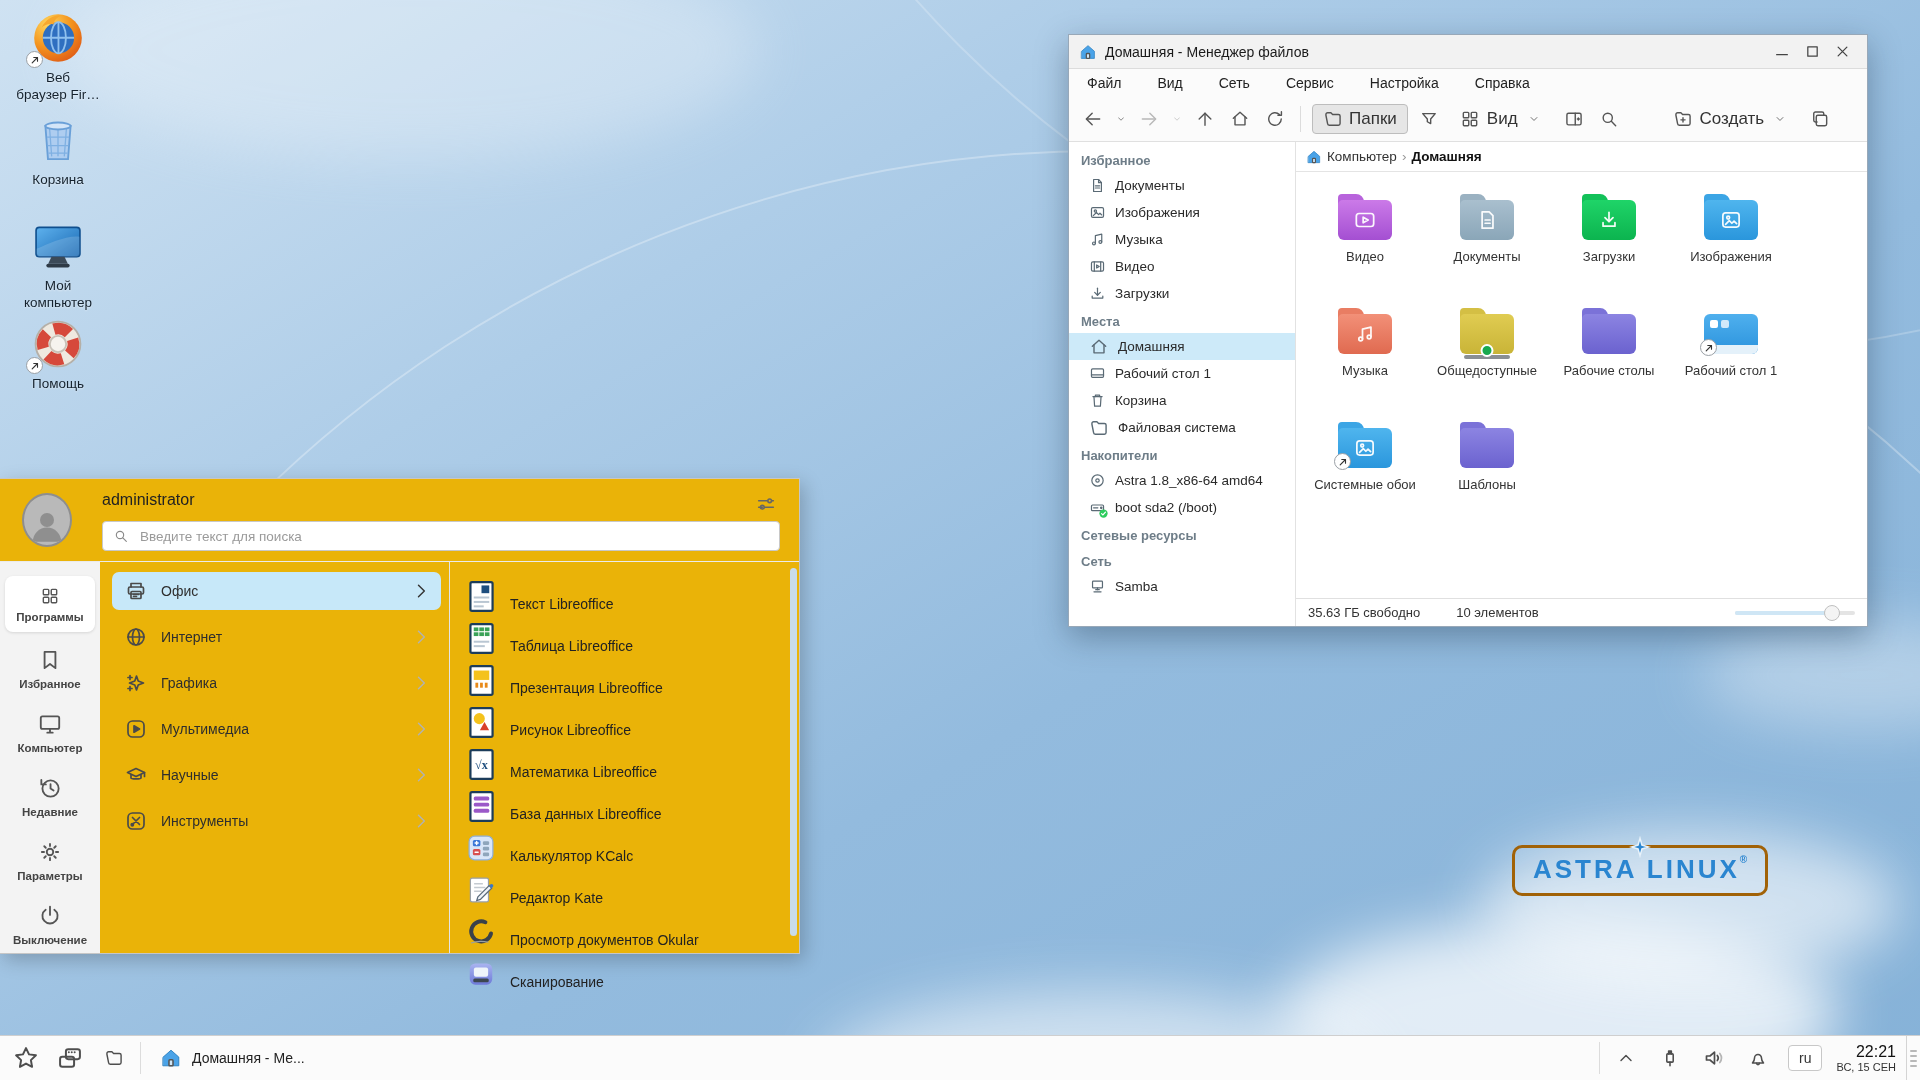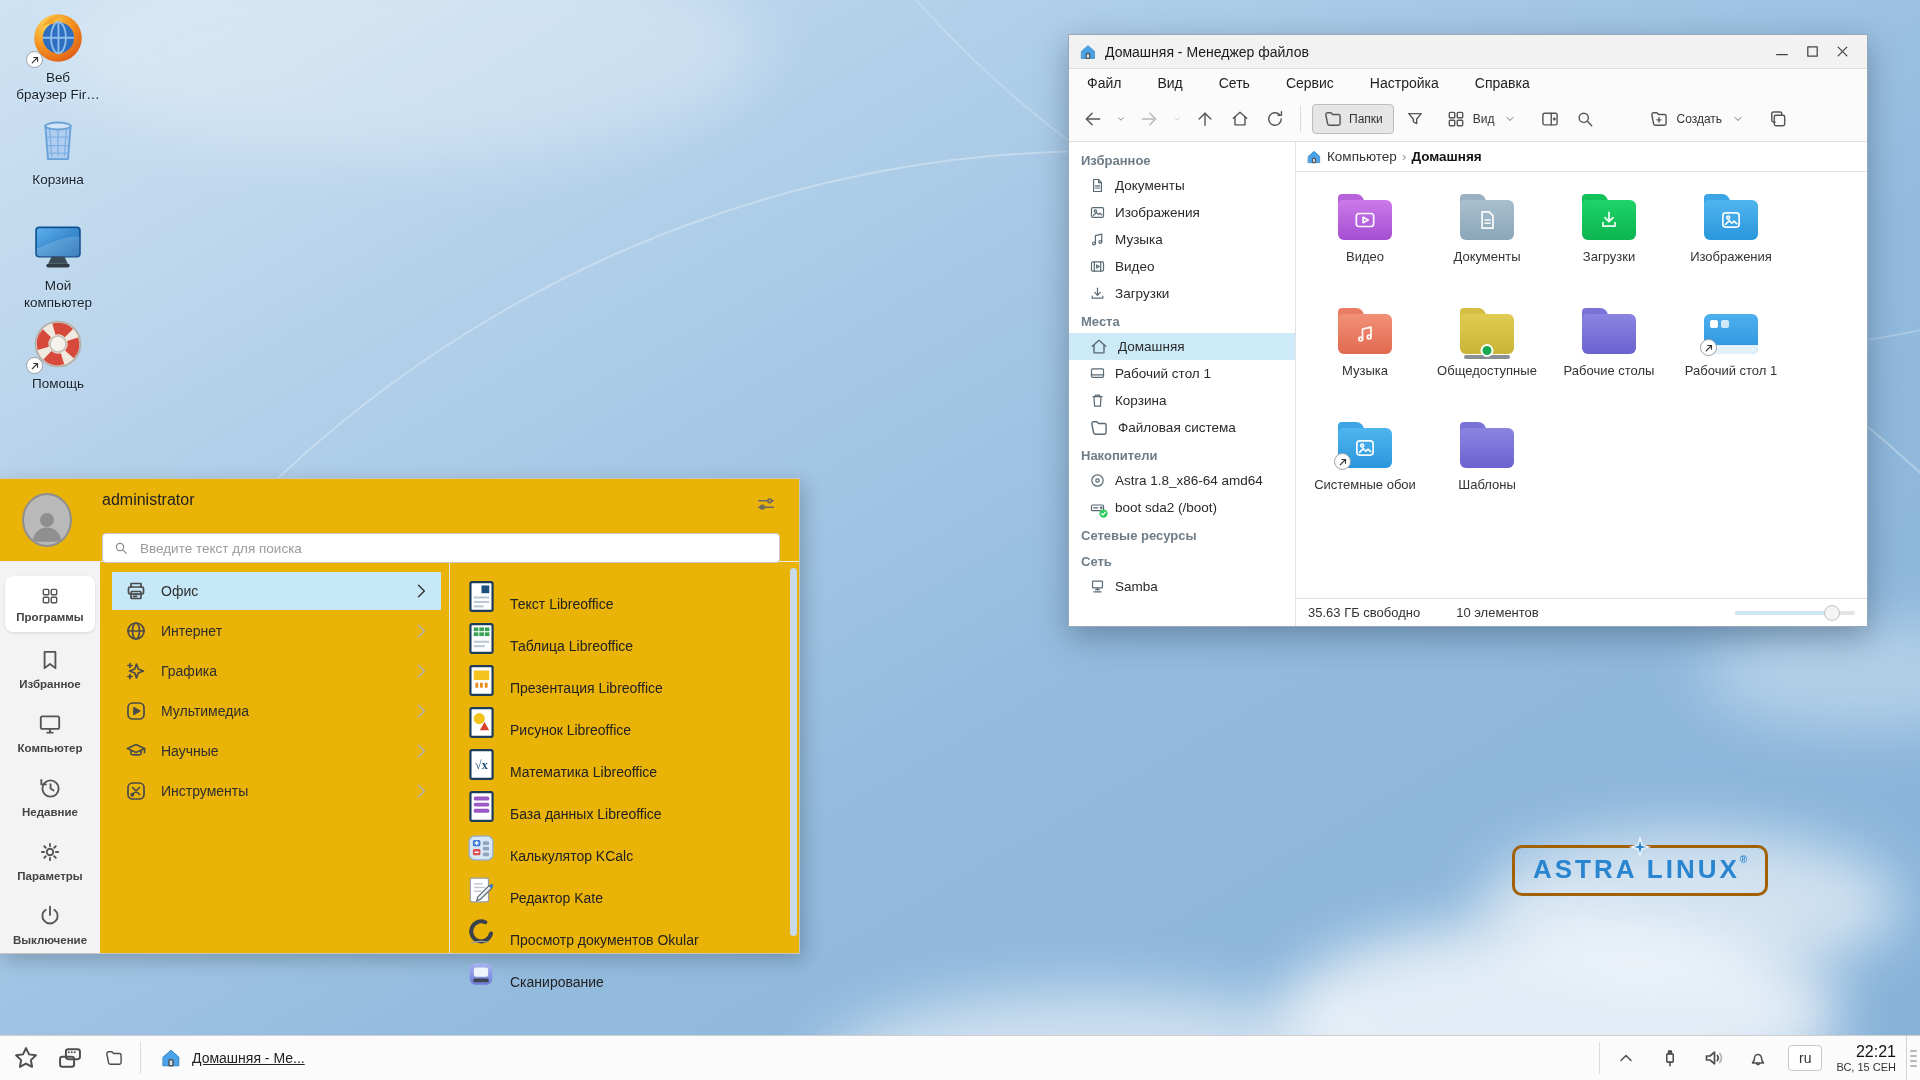--- a/index.html
+++ b/index.html
@@ -29,21 +29,21 @@
   .titlebar{height:33px;background:#f2f2f2;border-bottom:1px solid #dcdcdc;display:flex;align-items:center;padding:0 10px;flex:0 0 auto;}
   .titlebar .t{font-size:14px;color:#1a1a1a;margin-left:8px;flex:1;}
   .wbtn{width:30px;height:24px;display:flex;align-items:center;justify-content:center;color:#444;cursor:pointer;}
   .menubar{height:28px;background:#fbfbfb;display:flex;align-items:center;padding:0 8px;gap:16px;flex:0 0 auto;}
   .menubar .mi{font-size:14px;color:#222;padding:3px 10px;border-radius:3px;cursor:pointer;}
   .toolbar{height:44px;background:#fbfbfb;border-bottom:1px solid #e0e0e0;display:flex;align-items:center;padding:0 10px;gap:7px;flex:0 0 auto;}
   .tbi{width:28px;height:28px;display:flex;align-items:center;justify-content:center;color:#555;cursor:pointer;}
   .tbi.dis{color:#b8b8b8;}
   .tbi.sm{width:14px;}
   .vsep{width:1px;height:26px;background:#dcdcdc;margin:0 4px;}
-  .tbtn{display:flex;align-items:center;gap:6px;font-size:12px;color:#333;padding:4px 10px;border-radius:4px;cursor:pointer;}
+  .tbtn{display:flex;align-items:center;gap:6px;font-size:17px;color:#333;padding:4px 10px;border-radius:4px;cursor:pointer;}
   .tbtn.pressed{background:#e6e6e6;border:1px solid #bdbdbd;}
   .fm-body{flex:1;display:flex;min-height:0;}
   .fm-side{width:226px;border-right:1px solid #e2e2e2;padding-top:4px;overflow:hidden;background:#fff;flex:0 0 auto;}
   .side-h{font-size:13px;font-weight:bold;color:#6e7d88;padding:7px 12px 4px 12px;}
   .side-item{display:flex;align-items:center;gap:9px;font-size:13.5px;color:#2a2a2a;padding:4px 12px 4px 20px;height:19px;cursor:pointer;position:relative;}
   .side-item.sel{background:#cdeaf9;}
   .side-item .ic{color:#5a6a75;}
   .chkbadge{position:absolute;left:30px;top:15px;}
   .fm-main{flex:1;display:flex;flex-direction:column;min-width:0;}
   .crumbs{height:29px;border-bottom:1px solid #e4e4e4;display:flex;align-items:center;padding:0 10px;gap:5px;font-size:13.5px;color:#333;flex:0 0 auto;}
@@ -69,43 +69,43 @@
   .zoomslider .track{position:absolute;left:0;right:0;top:6px;height:4px;border-radius:2px;background:#e4e4e4;}
   .zoomslider .fillt{position:absolute;left:0;width:78%;top:6px;height:4px;border-radius:2px;background:#cfe6f5;}
   .zoomslider .knob{position:absolute;left:74%;top:0;width:16px;height:16px;border-radius:50%;background:#f4f4f4;border:1px solid #c0c0c0;box-sizing:border-box;}
   
   .startmenu{position:absolute;left:0;top:478px;width:800px;height:476px;background:#eab308;border:1px solid #c6c6c6;border-left:none;
      box-shadow:4px 6px 18px rgba(0,0,0,.22);box-sizing:border-box;display:flex;flex-direction:column;}
   .sm-head{height:82px;flex:0 0 auto;position:relative;border-bottom:1px solid #ebebeb;}
   .avatar{position:absolute;left:22px;top:14px;width:50px;height:54px;border-radius:50%;background:#b9b9b9;border:2px solid #8e8e8e;overflow:hidden;display:flex;align-items:flex-end;justify-content:center;box-sizing:border-box;}
   .sm-user{position:absolute;left:102px;top:12px;font-size:16px;color:#222;}
   .sm-tune{position:absolute;right:22px;top:14px;color:#666;cursor:pointer;}
-  .sm-search{position:absolute;left:102px;top:54px;width:678px;height:30px;border:1px solid #c8c8c8;border-radius:4px;background:#fff;display:flex;align-items:center;padding:0 8px;gap:7px;box-sizing:border-box;}
+  .sm-search{position:absolute;left:102px;top:42px;width:678px;height:30px;border:1px solid #c8c8c8;border-radius:4px;background:#fff;display:flex;align-items:center;padding:0 8px;gap:7px;box-sizing:border-box;}
   .sm-search input{border:none;outline:none;flex:1;font-size:13.5px;color:#333;font-family:inherit;background:transparent;}
   .sm-search input::placeholder{color:#9a9a9a;}
   .sm-body{flex:1;display:flex;min-height:0;}
   .sm-rail{width:100px;background:#f3f3f3;padding-top:14px;display:flex;flex-direction:column;gap:8px;flex:0 0 auto;font-weight:bold;}
   .rail-item{height:66px;margin:0 5px;border-radius:8px;display:flex;flex-direction:column;align-items:center;justify-content:center;gap:5px;cursor:pointer;color:#555;}
   .rail-item.sel{background:#ffffff;box-shadow:0 1px 3px rgba(0,0,0,.12);}
   .rail-item .rl{font-size:11.5px;color:#444;}
   .sm-cats{width:349px;padding:10px 8px 0 12px;box-sizing:border-box;flex:0 0 auto;}
-  .cat-item{height:38px;margin-bottom:2px;border-radius:1px;display:flex;align-items:center;gap:13px;padding:0 10px 0 12px;font-size:14px;color:#2e2e2e;cursor:pointer;}
+  .cat-item{height:38px;margin-bottom:8px;border-radius:7px;display:flex;align-items:center;gap:13px;padding:0 10px 0 12px;font-size:14px;color:#2e2e2e;cursor:pointer;}
   .cat-item.sel{background:#c7e8f9;}
   .cat-item .ic{color:#4a4a4a;}
   .cat-item .chv{margin-left:auto;color:#b2b2b2;}
   .cat-item.sel .chv{color:#333;}
   .sm-apps{flex:1;border-left:1px solid #e4e4e4;padding:8px 14px 0 16px;position:relative;min-width:0;}
   .app-item{height:42px;display:flex;align-items:flex-end;gap:14px;font-size:14px;color:#222;cursor:pointer;white-space:nowrap;}
   .app-item .aic{width:30px;height:32px;display:flex;align-items:center;justify-content:center;flex:0 0 auto;}
   .sm-scroll{position:absolute;right:2px;top:6px;width:7px;height:368px;border-radius:4px;background:#c9dcea;cursor:pointer;}
   
   .taskbar{position:absolute;left:0;bottom:0;width:1920px;height:45px;background:#fbfbfb;border-top:1px solid #cfcfcf;display:flex;align-items:center;box-sizing:border-box;}
   .tb-ic{width:44px;height:40px;display:flex;align-items:center;justify-content:center;color:#4e4e4e;cursor:pointer;}
   .tb-sep{width:1px;height:32px;background:#dcdcdc;margin:0 4px;}
-  .tb-task{display:flex;align-items:center;gap:9px;padding:0 14px;height:40px;font-size:14px;color:#222;cursor:pointer;text-decoration:underline;}
+  .tb-task{display:flex;align-items:center;gap:9px;padding:0 14px;height:40px;font-size:14px;color:#222;cursor:pointer;}
   .tb-right{margin-left:auto;display:flex;align-items:center;}
   .kbd{border:1px solid #c8c8c8;border-radius:4px;padding:4px 10px;font-size:14px;color:#333;margin:0 8px;cursor:pointer;background:#fff;}
   .clock{text-align:right;margin:0 10px 0 6px;cursor:default;line-height:1.1;}
   .clock .tm{font-size:16px;font-weight:normal;color:#111;}
   .clock .dt{font-size:11px;color:#333;}
   .tb-edge{width:13px;height:44px;border-left:1px solid #d4d4d4;display:flex;flex-direction:column;align-items:center;justify-content:center;gap:3px;cursor:pointer;}
   .tb-edge i{width:7px;height:2px;background:#b8b8b8;border-radius:1px;}
 </style>
 </head>
 <body>

